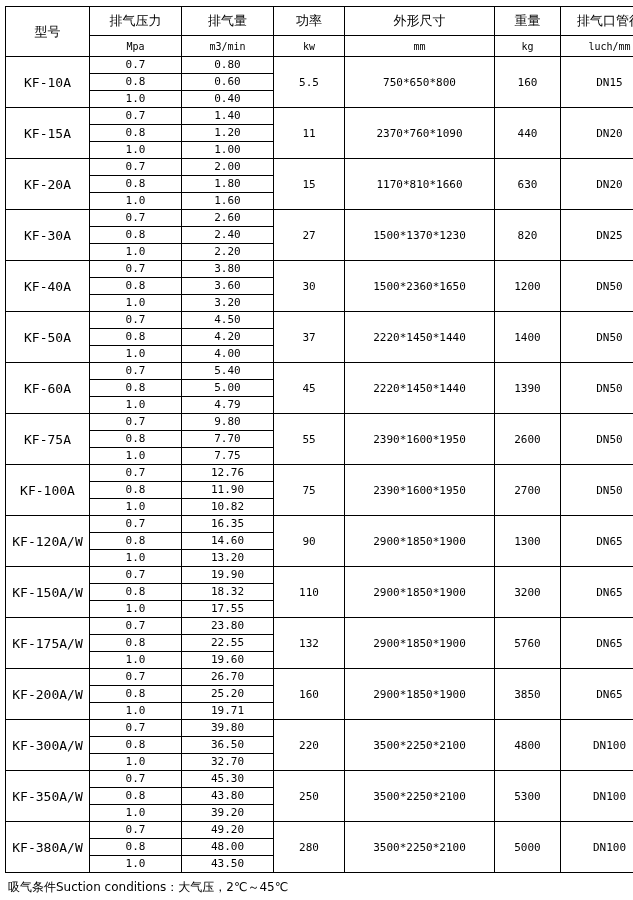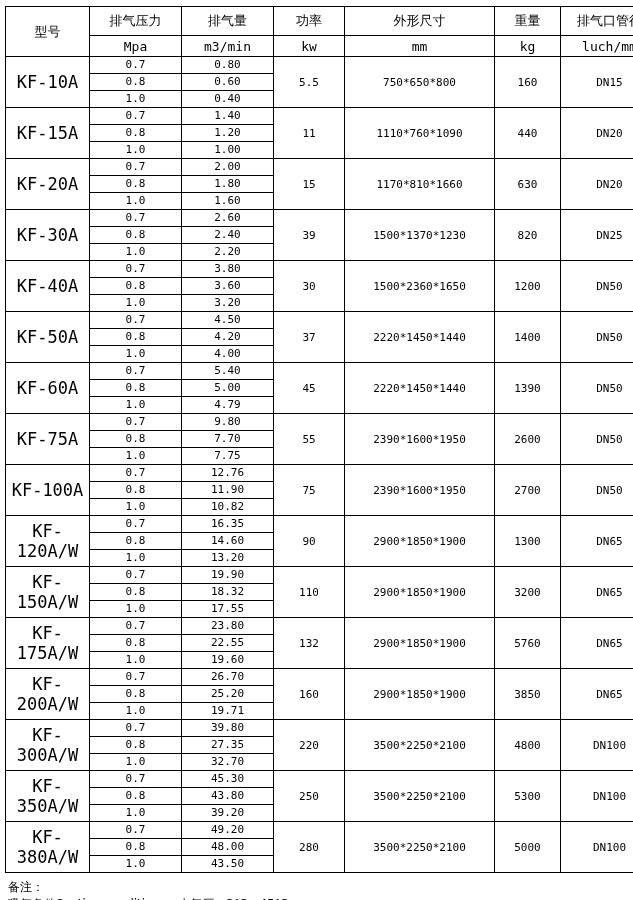--- a/index.html
+++ b/index.html
@@ -34,25 +34,25 @@
     font-weight: normal;
     padding: 0;
   }
   .hdr-main td {
     height: 28px;
     font-size: 13px;
     font-family: "DejaVu Sans", sans-serif;
   }
   .hdr-unit td {
     height: 20px;
+    font-size: 10px;
+    font-family: "DejaVu Sans Mono", monospace;
+  }
+  .model-cell {
     font-size: 13px;
-    font-family: "DejaVu Sans Mono", monospace;
-  }
-  .model-cell {
-    font-size: 17px;
     font-family: "DejaVu Sans Mono", monospace;
     letter-spacing: 0px;
   }
   .sub-cell {
     font-size: 11px;
     font-family: "DejaVu Sans Mono", monospace;
     height: 16px;
     line-height: 16px;
   }
   .val-cell {
@@ -126,21 +126,21 @@
         </tr>
         <tr>
           <td class="sub-cell">1.0</td>
           <td class="sub-cell">0.40</td>
         </tr>
         <tr>
           <td class="model-cell" rowspan="3">KF-15A</td>
           <td class="sub-cell">0.7</td>
           <td class="sub-cell">1.40</td>
           <td class="val-cell" rowspan="3">11</td>
-          <td class="val-cell" rowspan="3">1110*760*1090</td>
+          <td class="val-cell" rowspan="3">2370*760*1090</td>
           <td class="val-cell" rowspan="3">440</td>
           <td class="val-cell" rowspan="3">DN20</td>
         </tr>
         <tr>
           <td class="sub-cell">0.8</td>
           <td class="sub-cell">1.20</td>
         </tr>
         <tr>
           <td class="sub-cell">1.0</td>
           <td class="sub-cell">1.00</td>
@@ -159,21 +159,21 @@
           <td class="sub-cell">1.80</td>
         </tr>
         <tr>
           <td class="sub-cell">1.0</td>
           <td class="sub-cell">1.60</td>
         </tr>
         <tr>
           <td class="model-cell" rowspan="3">KF-30A</td>
           <td class="sub-cell">0.7</td>
           <td class="sub-cell">2.60</td>
-          <td class="val-cell" rowspan="3">39</td>
+          <td class="val-cell" rowspan="3">27</td>
           <td class="val-cell" rowspan="3">1500*1370*1230</td>
           <td class="val-cell" rowspan="3">820</td>
           <td class="val-cell" rowspan="3">DN25</td>
         </tr>
         <tr>
           <td class="sub-cell">0.8</td>
           <td class="sub-cell">2.40</td>
         </tr>
         <tr>
           <td class="sub-cell">1.0</td>
@@ -336,21 +336,21 @@
           <td class="model-cell" rowspan="3">KF-300A/W</td>
           <td class="sub-cell">0.7</td>
           <td class="sub-cell">39.80</td>
           <td class="val-cell" rowspan="3">220</td>
           <td class="val-cell" rowspan="3">3500*2250*2100</td>
           <td class="val-cell" rowspan="3">4800</td>
           <td class="val-cell" rowspan="3">DN100</td>
         </tr>
         <tr>
           <td class="sub-cell">0.8</td>
-          <td class="sub-cell">27.35</td>
+          <td class="sub-cell">36.50</td>
         </tr>
         <tr>
           <td class="sub-cell">1.0</td>
           <td class="sub-cell">32.70</td>
         </tr>
         <tr>
           <td class="model-cell" rowspan="3">KF-350A/W</td>
           <td class="sub-cell">0.7</td>
           <td class="sub-cell">45.30</td>
           <td class="val-cell" rowspan="3">250</td>
@@ -380,18 +380,17 @@
           <td class="sub-cell">48.00</td>
         </tr>
         <tr>
           <td class="sub-cell">1.0</td>
           <td class="sub-cell">43.50</td>
         </tr>
       </tbody>
   </table>
 
   <div class="notes">
-    <div>备注：</div>
     <div>吸气条件Suction conditions：大气压，2℃～45℃</div>
 
   </div>
 
 </div>
 
 </body></html>

